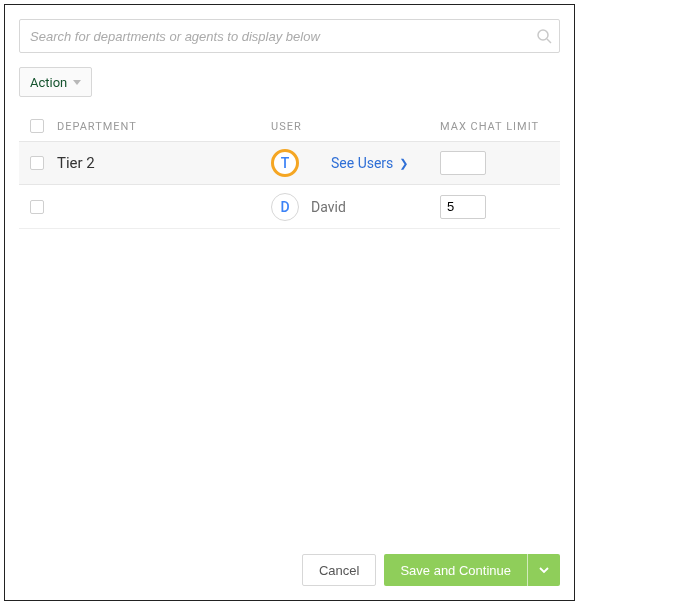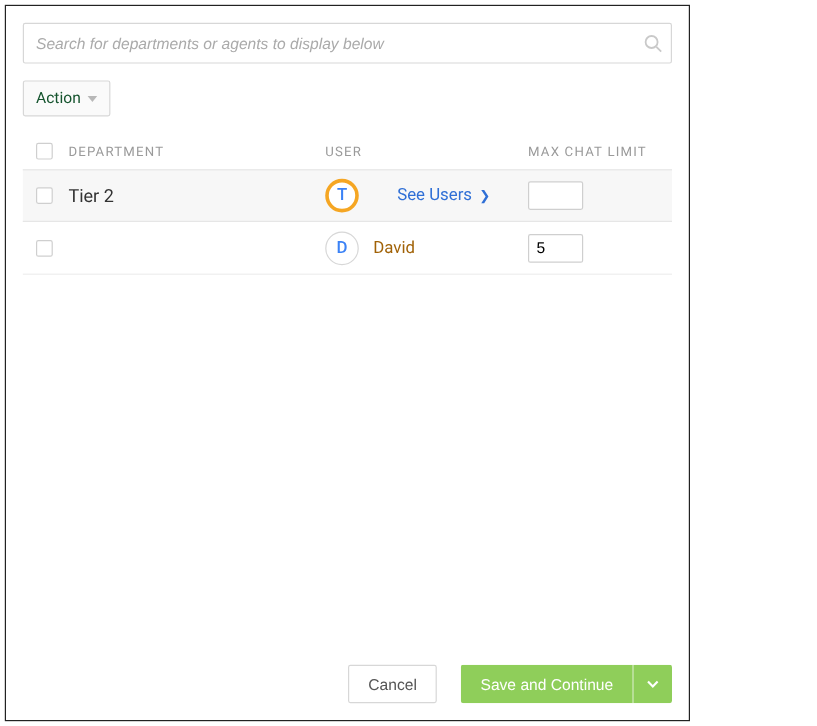--- a/index.html
+++ b/index.html
@@ -122,36 +122,36 @@
   .see-users {
     color:#2f6fd6;
     cursor:pointer;
     font-size:14px;
     display:inline-flex;
     align-items:center;
     gap:6px;
     margin-left:20px;
   }
   .see-users .chev { font-size:11px; color:#2f6fd6; }
-  .user-name { color:#a16207; font-size:14px; }
+  .user-name { color:#737373; font-size:14px; }
   .limit-input {
     width:46px; height:24px;
     border:1px solid #cfcfcf;
     border-radius:2px;
     font-size:13px;
     padding:2px 6px;
     text-align:left;
     outline:none;
   }
   
   .footer {
     position:absolute;
     bottom:14px; right:14px;
     display:flex;
-    gap:20px;
+    gap:8px;
     align-items:center;
   }
   .btn-cancel {
     height:32px;
     padding:0 16px;
     border:1px solid #d7d7d7;
     border-radius:2px;
     background:#fff;
     color:#555;
     font-size:13px;

